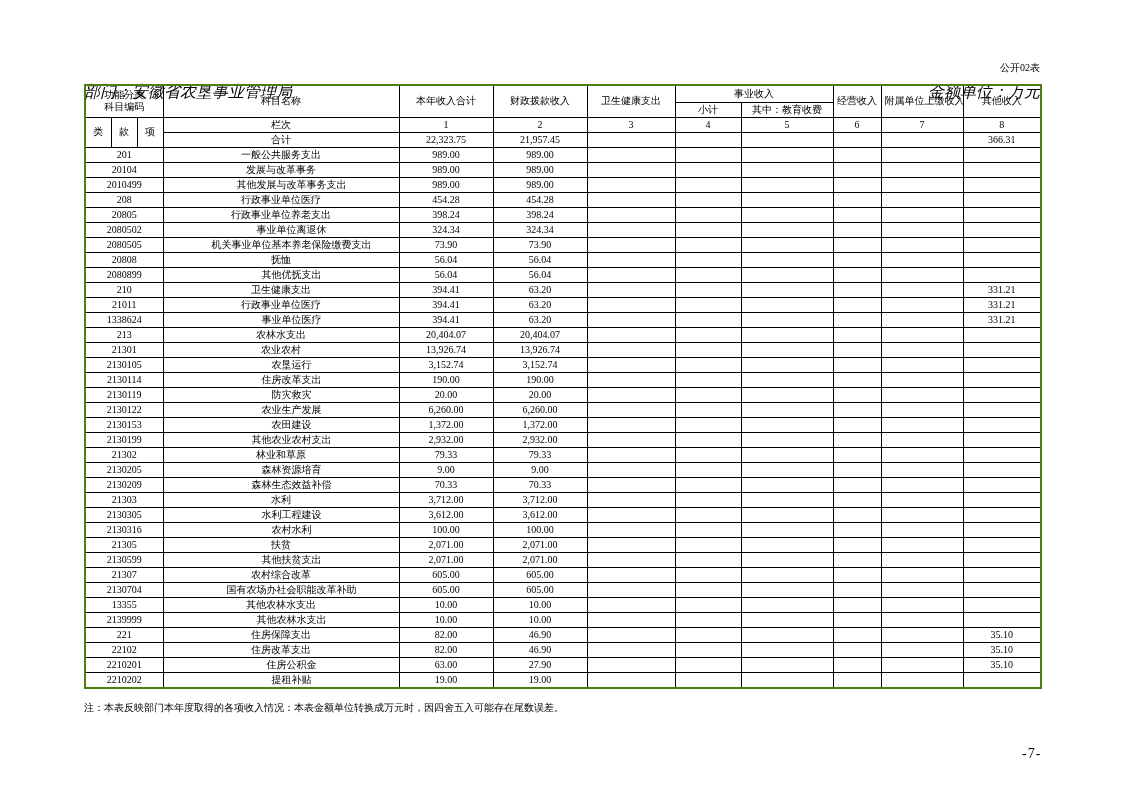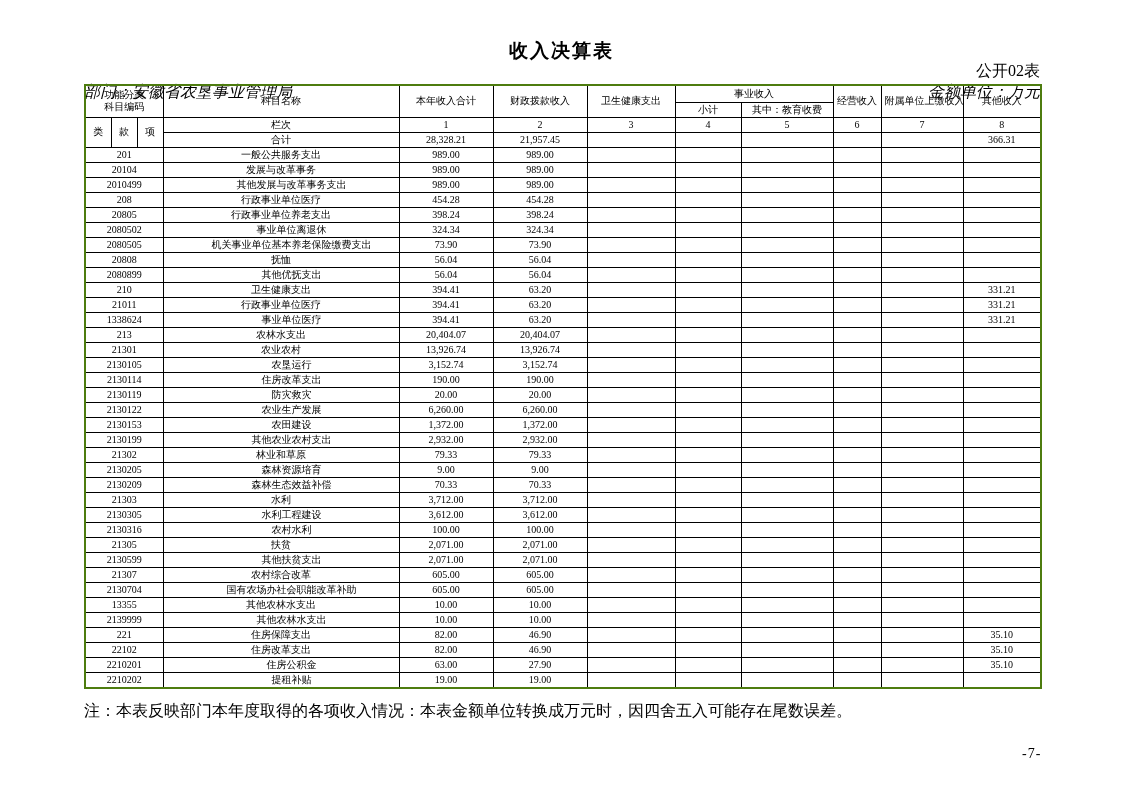--- a/index.html
+++ b/index.html
@@ -11,21 +11,21 @@
   }
   .page { position: absolute; inset: 0; }
   .title {
     position: absolute; top: 38px; left: 0; width: 100%;
     text-align: center; font-size: 19px; font-weight: bold;
     font-family: "Liberation Sans", "DejaVu Sans", sans-serif;
     letter-spacing: 2px;
   }
   .doc-label {
     position: absolute; top: 61px; right: 83px;
-    font-size: 16px;
+    font-size: 10px;
   }
   .meta-row {
     position: absolute; top: 82px; left: 84px; width: 956px;
     display: flex; justify-content: space-between;
     font-size: 16px;
     font-style: italic;
   }
   table.sheet {
     position: absolute; top: 84px; left: 84px; width: 956px;
     border-collapse: collapse; table-layout: fixed;
@@ -43,33 +43,32 @@
   thead tr.h3 { height: 14px; }
   thead tr.h4 { height: 14px; }
   tbody tr { height: 15px; }
   .two-line { line-height: 12px; }
   td.code { text-align: left; font-family: Liberation Serif, serif; }
   td.name { text-align: left; }
   td.name.indent { padding-left: 24px; margin-top: 11px; }
   td.num { text-align: right; }
   .note {
     position: absolute; top: 701px; left: 84px;
-    font-size: 16px;
+    font-size: 10px;
   }
   .page-number {
     position: absolute; top: 746px; left: 1022px;
     font-size: 14px; letter-spacing: 1px;
   }
 </style>
 </head>
 <body>
 
 <div class="page">
 
-  <div class="title">收入决算表</div>
 
   <div class="doc-label">公开02表</div>
 
   <div class="meta-row">
     <span>部门：安徽省农垦事业管理局</span>
     <span>金额单位：万元</span>
   </div>
 
   <table class="sheet">
     <colgroup>
@@ -114,21 +113,21 @@
         <th>2</th>
         <th>3</th>
         <th>4</th>
         <th>5</th>
         <th>6</th>
         <th>7</th>
         <th>8</th>
       </tr>
       <tr class="h4">
         <th>合计</th>
-        <td class="num">28,328.21</td>
+        <td class="num">22,323.75</td>
         <td class="num">21,957.45</td>
         <td class="num"></td>
         <td class="num"></td>
         <td class="num"></td>
         <td class="num"></td>
         <td class="num"></td>
         <td class="num">366.31</td>
       </tr>
     </thead>
     <tbody>

